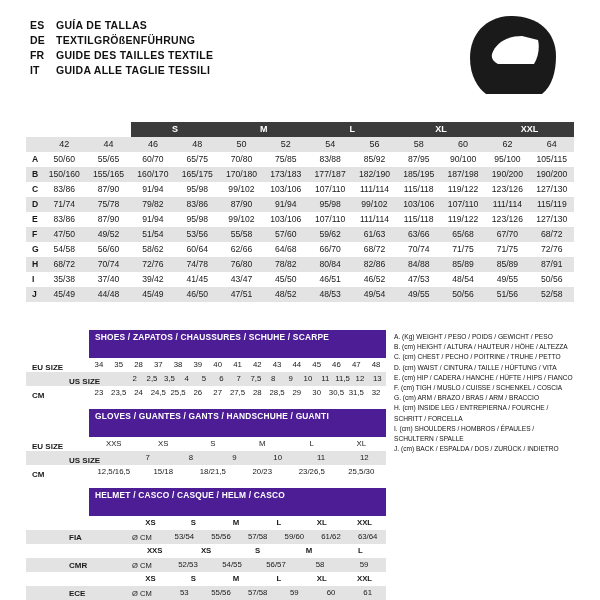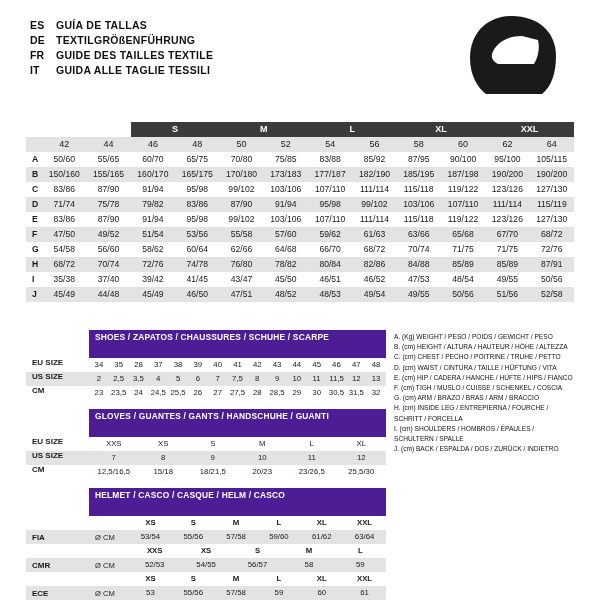--- a/index.html
+++ b/index.html
@@ -117,41 +117,41 @@
     font-size: 8.4px;
     font-weight: bold;
     padding: 2px 0 16px 6px;
     letter-spacing: .2px;
   }
   .sec-title.indent { margin-left: 63px; }
 
   .sub {
     display: flex;
     font-size: 8px;
-    align-items: flex-start;
+    align-items: flex-end;
   }
   .sub .rl {
     width: 63px;
     font-weight: bold;
     font-size: 8px;
     padding-left: 6px;
     display: flex;
     align-items: center;
   }
   .sub .vals {
     flex: 1;
     display: flex;
   }
   .sub .vals span {
     flex: 1;
     text-align: center;
     font-size: 7.8px;
     line-height: 14px;
   }
-  .band-gray { background: #e3e3e3; }
+  .band-gray { background: #e3e3e3; padding-left: 37px; }
   .band-white { background: #ffffff; }
   .row14 { height: 14px; }
 
   .gap { height: 9px; }
 
   
   .hrow { display: flex; font-size: 8px; }
   .hrow .rl { width: 44px; font-weight: bold; padding-left: 6px; display:flex; align-items:center;}
   .hrow .unit { width: 34px; font-size: 7.6px; display:flex; align-items:center;margin-left:25px; }
   .hrow .vals { flex: 1; display: flex; }

